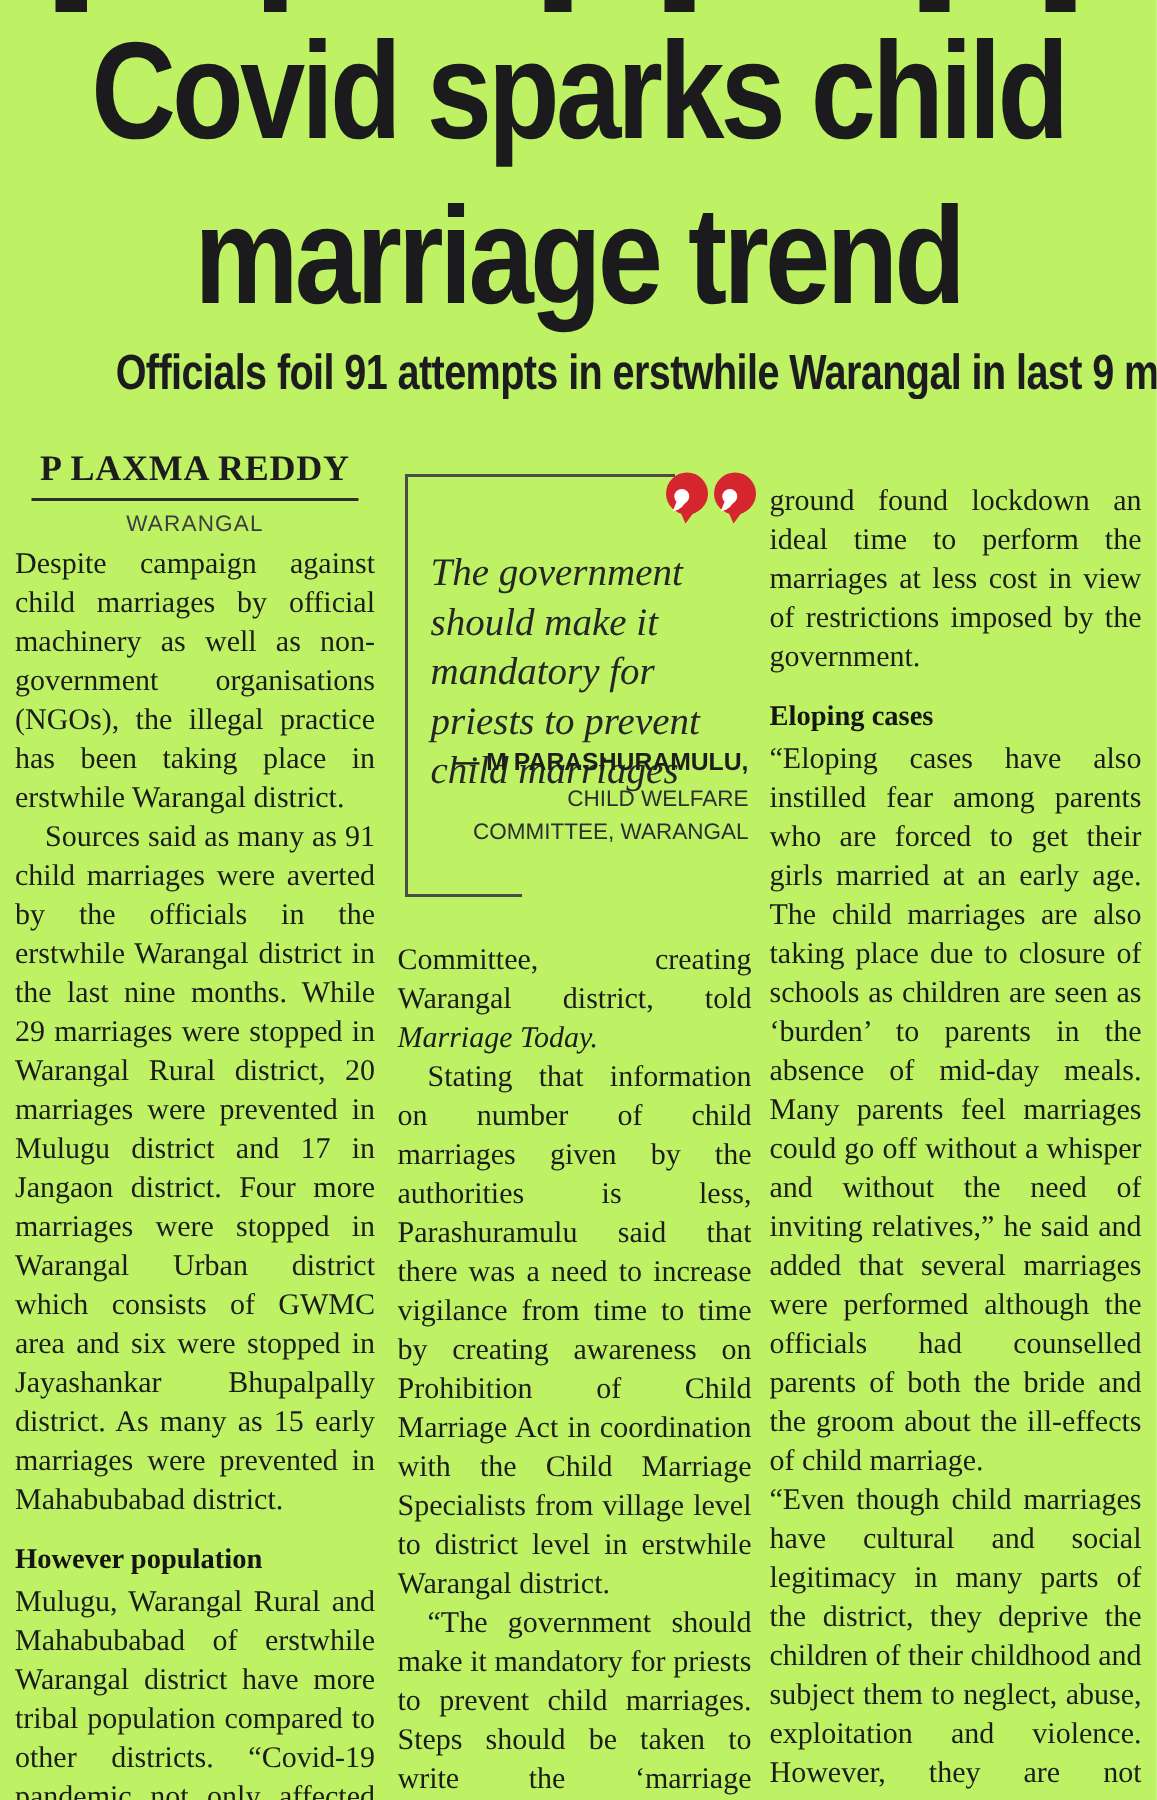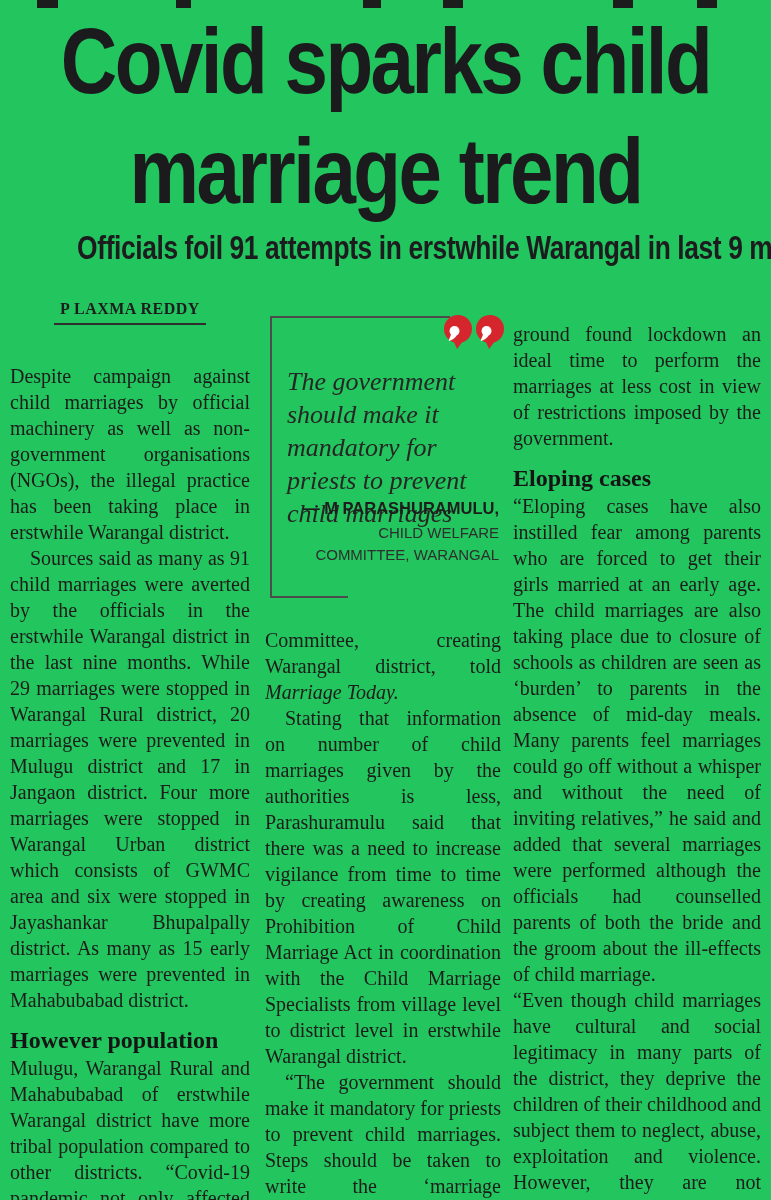--- a/index.html
+++ b/index.html
@@ -1,18 +1,18 @@
 <!DOCTYPE html>
 <html><head>
 <meta charset="utf-8">
 <style>
   html,body { margin:0; padding:0; }
   .page {
     position:relative; width:771px; height:1200px;
-    background:#22c55e; overflow:hidden;
+    background:#bef264; overflow:hidden;
     font-family:"Liberation Serif", serif;
   }
   
   .frag { position:absolute; top:0; height:8px; background:#1c1c1c; }
 
   .headline {
     position:absolute; top:6px; left:0; width:771px; margin:0;
     text-align:center; white-space:pre;
     font-family:"Liberation Sans", sans-serif; font-weight:bold;
     font-size:92px; line-height:110px; letter-spacing:-3px;
@@ -21,38 +21,38 @@
   .subheadline {
     position:absolute; top:229px; left:0; width:771px; margin:0;
     text-align:center; white-space:nowrap;
     font-family:"Liberation Sans", sans-serif; font-weight:bold;
     font-size:33px; line-height:38px; letter-spacing:-0.5px;
     color:#1c1c1e; transform:scaleX(0.8);
   }
 
   .byline { position:absolute; left:10px; top:300px; width:240px; text-align:center; }
   .byline-author {
-    display:inline-block; font-weight:bold; font-size:16px; letter-spacing:0.5px;
+    display:inline-block; font-weight:bold; font-size:24px; letter-spacing:0.5px;
     color:#1d1d1d; border-bottom:2px solid #2e2e2e; padding:0 6px 5px 6px;
   }
   .byline-loc {
     display:block; margin-top:7px;
     font-family:"Liberation Sans", sans-serif; font-size:15px;
     letter-spacing:0.8px; color:#3d3d3d;
   }
 
   .col {
     position:absolute; overflow:hidden; text-align:justify;
     font-size:20px; line-height:26px; color:#1c1c1a;
   }
   .col p { margin:0; }
   .col p.indent { text-indent:20px; }
   .colsubhead {
     margin:15px 0 3px 0; text-align:left;
-    font-weight:bold; font-size:24px; line-height:24px; color:#151515;
+    font-weight:bold; font-size:19px; line-height:24px; color:#151515;
   }
   .col1 { left:10px;  top:363px; width:240px; height:837px; }
   .col2 { left:265px; top:627px; width:236px; height:573px; }
   .col3 { left:513px; top:307px; width:248px; height:893px;margin-top:14px; }
   .ital { font-style:italic; }
 
   
   .pq-border { position:absolute; background:#4c4c4c; }
   .pq-top    { left:270px; top:316px; width:180px; height:2px; }
   .pq-left   { left:270px; top:316px; width:2px;  height:282px; }
@@ -78,20 +78,21 @@
   <span class="frag" style="left:443px;width:20px"></span>
   <span class="frag" style="left:613px;width:20px"></span>
   <span class="frag" style="left:697px;width:20px"></span>
 
   <h1 class="headline">Covid sparks child
 marriage trend</h1>
   <h2 class="subheadline">Officials foil 91 attempts in erstwhile Warangal in last 9 months</h2>
 
   <div class="byline">
     <span class="byline-author">P LAXMA REDDY</span>
+    <span class="byline-loc">WARANGAL</span>
   </div>
 
   <div class="col col1">
     <p>Despite campaign against child marriages by official machinery as well as non-government organisations (NGOs), the illegal practice has been taking place in erstwhile Warangal district.</p>
     <p class="indent">Sources said as many as 91 child marriages were averted by the officials in the erstwhile Warangal district in the last nine months. While 29 marriages were stopped in Warangal Rural district, 20 marriages were prevented in Mulugu district and 17 in Jangaon district. Four more marriages were stopped in Warangal Urban district which consists of GWMC area and six were stopped in Jayashankar Bhupalpally district. As many as 15 early marriages were prevented in Mahabubabad district.</p>
     <h3 class="colsubhead">However population</h3>
     <p>Mulugu, Warangal Rural and Mahabubabad of erstwhile Warangal district have more tribal population compared to other districts. “Covid-19 pandemic not only affected the education of children due to closure of schools, but also forced poor parents to go for child marriages of their girls,” Mandala Parashuramulu</p>
   </div>
 
   <span class="pq-border pq-top"></span>

